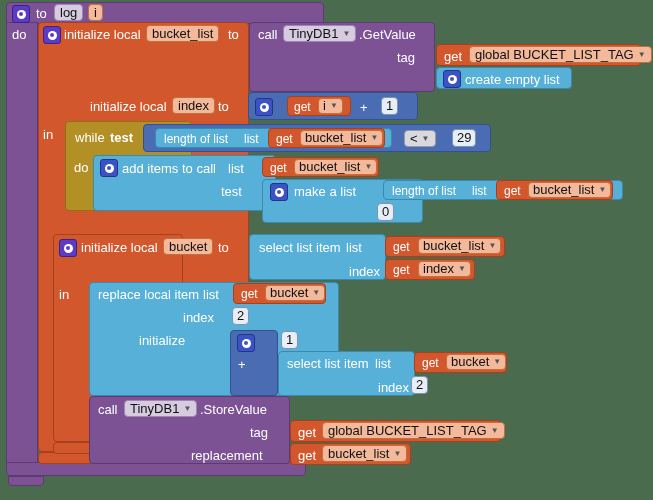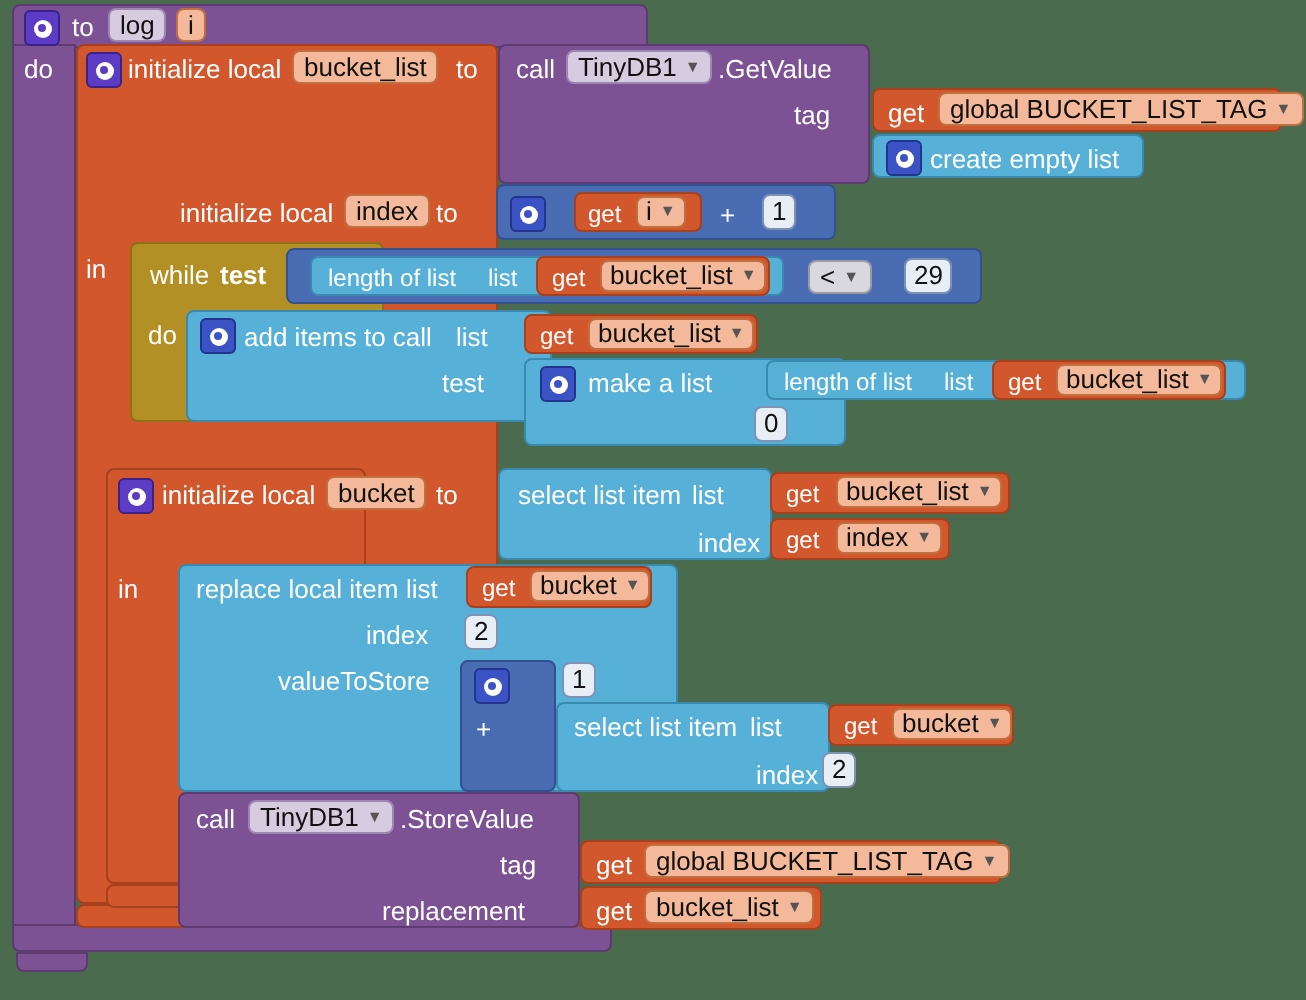--- a/index.html
+++ b/index.html
@@ -212,21 +212,21 @@
       <span>index</span>
       <span class="caret">▼</span>
     </div>
 
   <div class="lbl" style="left:59px;top:288px;">in</div>
 
   <div class="blk cyan" style="left:89px;top:282px;width:250px;height:114px;"></div>
   <div class="lbl" style="left:98px;top:288px;">replace local item</div>
   <div class="lbl" style="left:203px;top:288px;">list</div>
   <div class="lbl" style="left:183px;top:311px;">index</div>
-  <div class="lbl" style="left:139px;top:334px;">valueToStore</div>
+  <div class="lbl" style="left:139px;top:334px;">initialize</div>
 
   <div class="blk getblk" style="left:233px;top:283px;width:93px;height:21px;"></div>
   <div class="lbl" style="left:241px;top:288px;font-size:12px;">get</div>
   <div class="pill" style="left:265px;top:285px;height:16px;padding:1px 4px;">
       <span>bucket</span>
       <span class="caret">▼</span>
     </div>
 
   <div class="num" style="left:232px;top:307px;">2</div>
 

